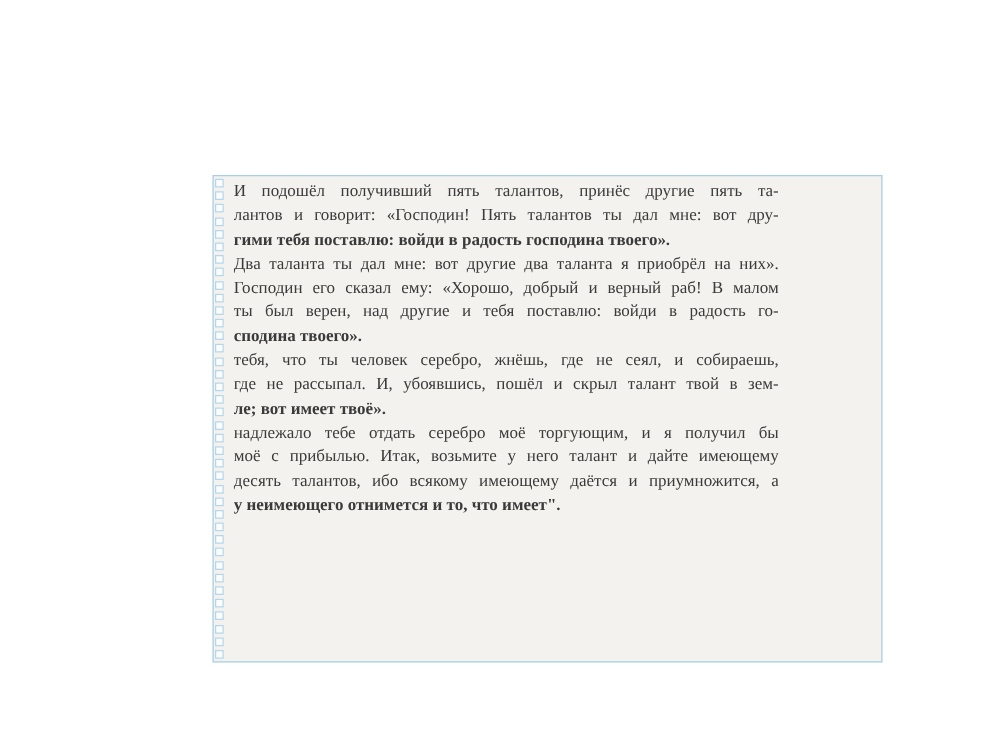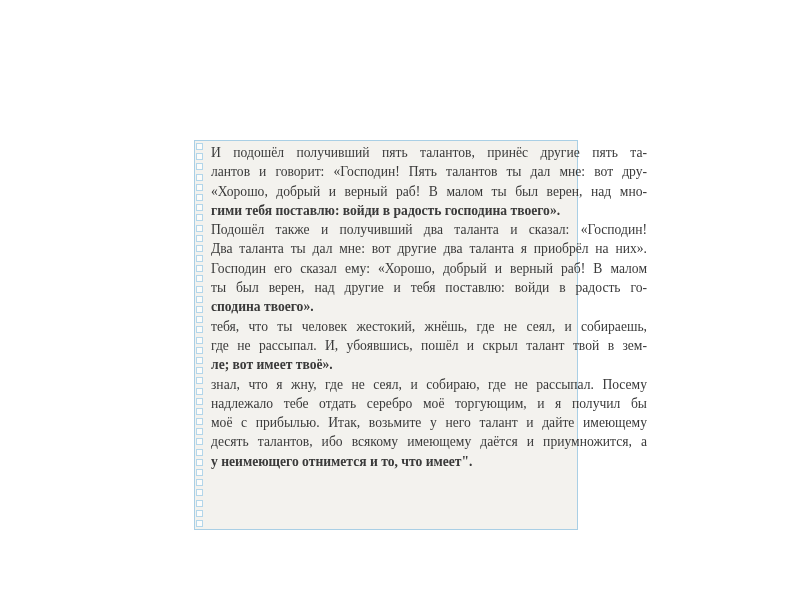--- a/index.html
+++ b/index.html
@@ -12,26 +12,25 @@
     width: 800px;
     height: 600px;
     background: #ffffff;
     overflow: hidden;
     font-family: "Liberation Serif", "DejaVu Serif", serif;
   }
   .slide-box {
     position: absolute;
     left: 170px;
     top: 140px;
-    width: 384px;
+    width: 536px;
     height: 390px;
     background: #f3f2ee;
     border: 1px solid #a9cfe5;
     box-sizing: border-box;
-    margin-left: 24px;
   }
   .square-strip {
     position: absolute;
     left: 1px;
     top: 2px;
     bottom: 2px;
     width: 10px;
     display: flex;
     flex-direction: column;
     justify-content: space-between;
@@ -109,37 +108,34 @@
         <div class="square"></div>
         <div class="square"></div>
         <div class="square"></div>
         <div class="square"></div>
         <div class="square"></div>
       </div>
     <div class="text-column">
         <div class="para">
           <div class="line">И подошёл получивший пять талантов, принёс другие пять та-</div>
           <div class="line">лантов и говорит: «Господин! Пять талантов ты дал мне: вот дру-</div>
-          <div class="line">«Хорошо, добрый и верный раб! В малом ты был верен, над мно-</div>
           <div class="line last">гими тебя поставлю: войди в радость господина твоего».</div>
         </div>
         <div class="para">
-          <div class="line">Подошёл также и получивший два таланта и сказал: «Господин!</div>
           <div class="line">Два таланта ты дал мне: вот другие два таланта я приобрёл на них».</div>
           <div class="line">Господин его сказал ему: «Хорошо, добрый и верный раб! В малом</div>
           <div class="line">ты был верен, над другие и тебя поставлю: войди в радость го-</div>
           <div class="line last">сподина твоего».</div>
         </div>
         <div class="para">
-          <div class="line">тебя, что ты человек жестокий, жнёшь, где не сеял, и собираешь,</div>
+          <div class="line">тебя, что ты человек серебро, жнёшь, где не сеял, и собираешь,</div>
           <div class="line">где не рассыпал. И, убоявшись, пошёл и скрыл талант твой в зем-</div>
           <div class="line last">ле; вот имеет твоё».</div>
         </div>
         <div class="para">
-          <div class="line">знал, что я жну, где не сеял, и собираю, где не рассыпал. Посему</div>
           <div class="line">надлежало тебе отдать серебро моё торгующим, и я получил бы</div>
           <div class="line">моё с прибылью. Итак, возьмите у него талант и дайте имеющему</div>
           <div class="line">десять талантов, ибо всякому имеющему даётся и приумножится, а</div>
           <div class="line last">у неимеющего отнимется и то, что имеет".</div>
         </div>
       </div>
   </div>
 </div>
 
 </body></html>

